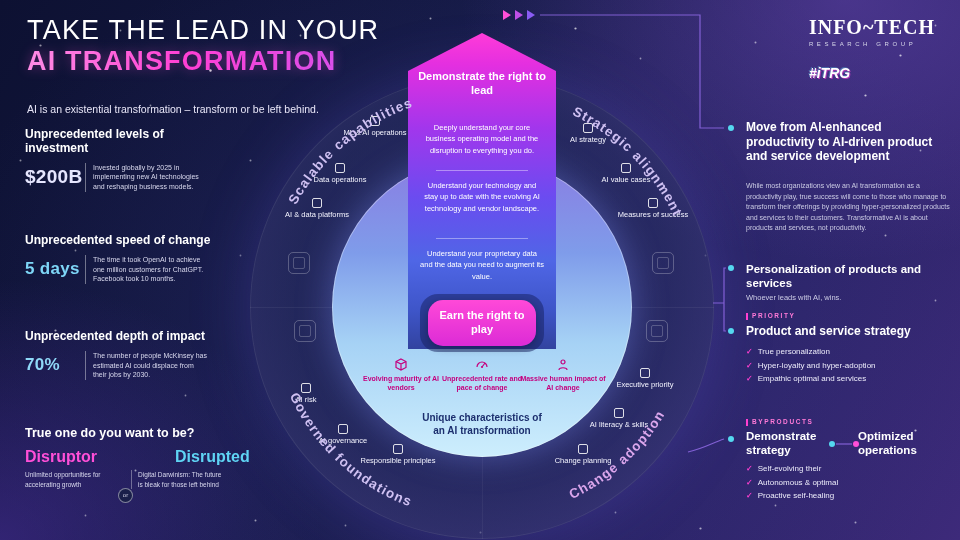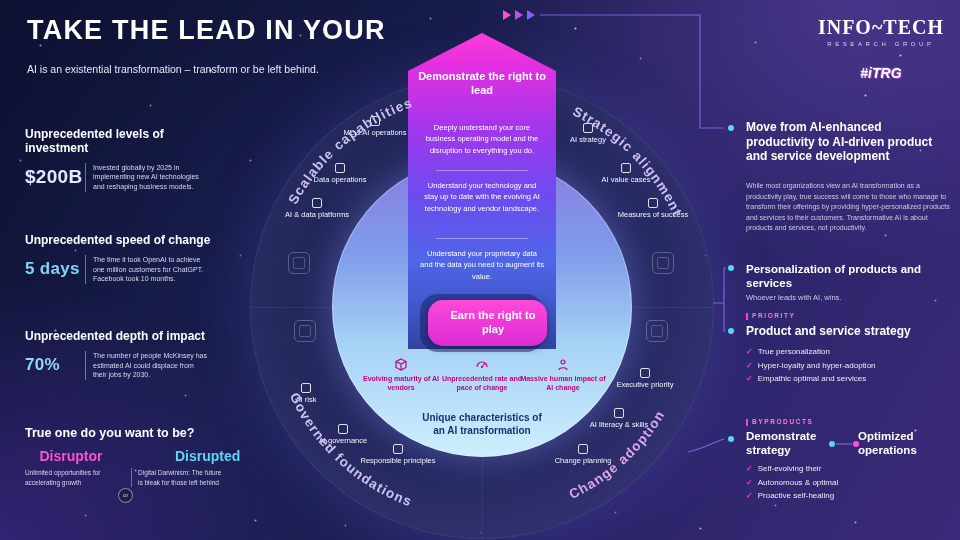--- a/index.html
+++ b/index.html
@@ -23,45 +23,45 @@
     255px 520px 0 .5px rgba(255,255,255,.55),345px 525px 0 .4px rgba(255,255,255,.45),
     480px 532px 0 .5px rgba(255,255,255,.5),615px 512px 0 .4px rgba(255,255,255,.45),
     700px 528px 0 .6px rgba(255,255,255,.6),775px 505px 0 .4px rgba(255,255,255,.5),
     855px 522px 0 .5px rgba(255,255,255,.55),915px 430px 0 .6px rgba(255,255,255,.65),
     935px 300px 0 .4px rgba(255,255,255,.5),885px 235px 0 .5px rgba(255,255,255,.55),
     920px 150px 0 .4px rgba(255,255,255,.5),865px 95px 0 .6px rgba(255,255,255,.7),
     705px 255px 0 .4px rgba(255,255,255,.4),240px 255px 0 .4px rgba(255,255,255,.4),
     35px 430px 0 .5px rgba(255,255,255,.55),185px 395px 0 .4px rgba(255,255,255,.45);}
   
   .hdr{position:absolute;left:27px;top:15px;}
-  .t1{font-size:27px;font-weight:bold;letter-spacing:1.2px;line-height:1.15;}
+  .t1{font-size:27px;font-weight:normal;letter-spacing:1.2px;line-height:1.15;}
   .t2{font-size:27px;font-weight:bold;letter-spacing:1.2px;line-height:1.15;
       background:linear-gradient(90deg,#ff8ce4,#ff3fd4 45%,#cf54f0);
       -webkit-background-clip:text;background-clip:text;color:transparent;
       filter:drop-shadow(0 0 6px rgba(255,80,216,.35));}
-  .sub{margin-top:17px;font-size:10.5px;color:#e8e6f8;}
-  
-  .logo{position:absolute;right:16px;top:16px;text-align:center;}
+  .sub{margin-top:26px;font-size:10.5px;color:#e8e6f8;}
+  
+  .logo{position:absolute;right:25px;top:16px;text-align:left;}
   .logo .name{font-family:"Liberation Serif",serif;font-size:20px;font-weight:bold;letter-spacing:1px;}
   .logo .rg{font-size:6px;letter-spacing:3.6px;color:#d8d8ea;margin-top:2px;}
   .logo .itrg{display:inline-block;font-size:14px;font-weight:bold;font-style:italic;margin-top:18px;
       text-shadow:1px 1px 0 rgba(255,63,216,.55), -1px -1px 0 rgba(95,212,244,.35);}
   
   .stat{position:absolute;left:25px;width:198px;}
   .stat h3{font-size:12px;font-weight:bold;line-height:1.15;margin:0 0 7px;}
   .srow{display:flex;align-items:center;}
   .val{font-size:19px;font-weight:bold;min-width:60px;letter-spacing:.3px;}
   .v0{color:#e6e6ff;} .v1{color:#7ed6f7;font-size:17px;} .v2{color:#8fd9f8;font-size:17px;}
   .desc{font-size:7px;line-height:1.4;color:#d9d9ee;border-left:1px solid rgba(255,255,255,.4);padding-left:7px;width:116px;}
   .which{position:absolute;left:25px;top:426px;width:210px;}
   .which h3{font-size:12.5px;font-weight:bold;line-height:1.15;margin:0 0 8px;}
   .cols{display:flex;position:relative;}
   .wcol{width:92px;}
   .wcol+.wcol{margin-left:14px;}
-  .dname{font-size:14px;font-weight:bold;text-align:center;}
+  .dname{font-size:16px;font-weight:bold;}
   .disruptor{color:#ff4fd8;} .disrupted{color:#5fd4f4;padding-left:44px;}
   .ddesc{font-size:6.5px;color:#d9d9ee;line-height:1.45;margin-top:4px;width:86px;}
   .bordered{border-left:1px solid rgba(255,255,255,.35);padding-left:6px;}
   .orb{position:absolute;left:93px;top:40px;font-size:6px;color:#cfcfe2;border:1px solid rgba(255,255,255,.45);
        border-radius:50%;width:13px;height:13px;line-height:13px;text-align:center;background:#1a1f4a;}
   
   .ring-outer{position:absolute;left:250px;top:75px;width:464px;height:464px;border-radius:50%;overflow:hidden;
       background:radial-gradient(circle at 50% 46%, rgba(40,45,98,.58) 55%, rgba(66,64,128,.52) 80%, rgba(80,78,145,.28) 100%);
       box-shadow:0 0 60px rgba(104,92,226,.25), inset 0 0 0 1px rgba(255,255,255,.07);}
   .ring-outer::before{content:"";position:absolute;left:0;right:0;top:50%;height:1px;background:rgba(255,255,255,.06);}
@@ -78,21 +78,21 @@
   .arrow{position:absolute;left:408px;top:33px;width:148px;height:316px;
       clip-path:polygon(50% 0,100% 12%,100% 100%,0 100%,0 12%);
       background:linear-gradient(180deg,#ff3bd8 0%,#e42fe0 10%,#a236ec 30%,#6b4cf0 52%,#4f66e6 72%,#3e55c8 88%,#32439f 100%);
       box-shadow:0 0 24px rgba(255,60,216,.25);}
   .lead-label{position:absolute;left:414px;top:70px;width:136px;text-align:center;font-weight:bold;font-size:11px;line-height:1.25;}
   .arrow-p{position:absolute;width:124px;left:420px;text-align:center;font-size:7.5px;line-height:1.5;color:#fff;}
   .arrow-div{position:absolute;left:436px;width:92px;height:1px;background:rgba(255,255,255,.4);}
   .pill-back{position:absolute;left:420px;top:294px;width:124px;height:58px;border-radius:18px;background:rgba(22,32,96,.5);}
   .pill{position:absolute;left:428px;top:300px;width:108px;height:46px;border-radius:15px;
       background:linear-gradient(180deg,#ff49d8,#dc2bd6);display:flex;align-items:center;justify-content:center;
-      text-align:center;font-weight:bold;font-size:11px;line-height:1.25;box-shadow:0 2px 8px rgba(0,0,0,.3);padding-left:11px;}
+      text-align:center;font-weight:bold;font-size:11px;line-height:1.25;box-shadow:0 2px 8px rgba(0,0,0,.3);}
   .chev{position:absolute;top:10px;width:0;height:0;border-top:5px solid transparent;border-bottom:5px solid transparent;}
   
   .char{position:absolute;width:86px;text-align:center;color:#c4007e;}
   .char svg{display:block;margin:0 auto 2px;}
   .char .cl{font-size:7px;font-weight:bold;line-height:1.3;}
   .char-caption{position:absolute;left:420px;top:412px;width:124px;text-align:center;font-size:10px;font-weight:bold;color:#1c2f6e;line-height:1.25;}
   
   .headline{position:absolute;left:746px;top:120px;width:190px;font-size:12px;font-weight:bold;line-height:1.22;}
   .bodytext{position:absolute;left:746px;top:181px;width:206px;font-size:7px;line-height:1.5;color:#cbcbe4;}
   .pers-h{position:absolute;left:746px;top:262px;width:190px;font-size:11.5px;font-weight:bold;line-height:1.25;}
@@ -195,20 +195,21 @@
     <circle class="dotc" cx="731" cy="331" r="3"></circle>
     <path class="conn" d="M688,452 C705,448 712,443 724,439"></path>
     <circle class="dotc" cx="731" cy="439" r="3"></circle>
     <path class="conn" d="M836,444 H852"></path>
     <circle class="dotc" cx="832" cy="444" r="3"></circle>
     <circle class="dotp" cx="856" cy="444" r="3"></circle>
   </svg>
 
   <div class="hdr">
     <div class="t1">TAKE THE LEAD IN YOUR</div>
+    <div class="t2">AI TRANSFORMATION</div>
     <div class="sub">AI is an existential transformation – transform or be left behind.</div>
   </div>
 
   <div class="logo">
     <div class="name">INFO~TECH</div>
     <div class="rg">RESEARCH GROUP</div>
     <div class="itrg">#iTRG</div>
   </div>
 
   <div class="stat" style="top:128px">

